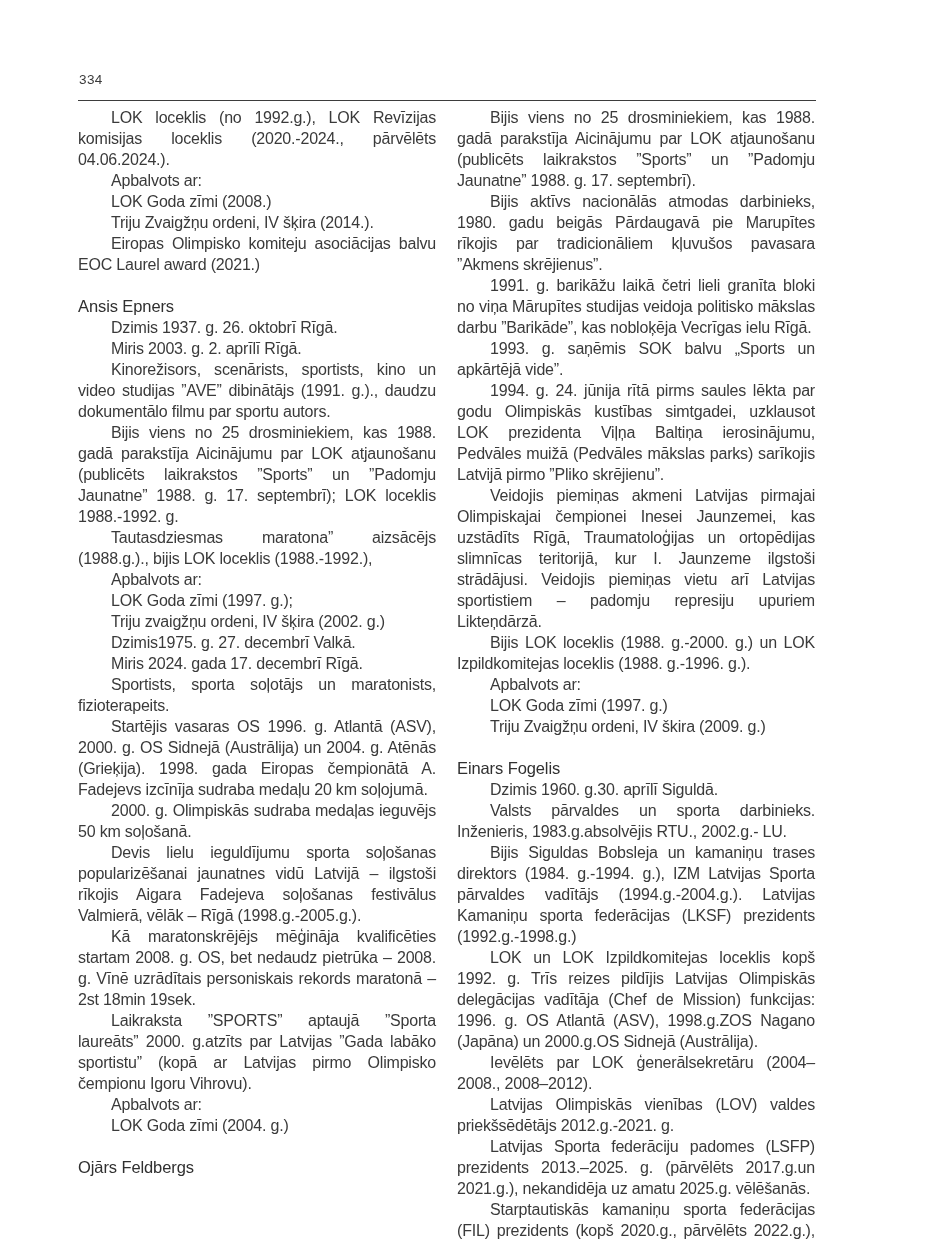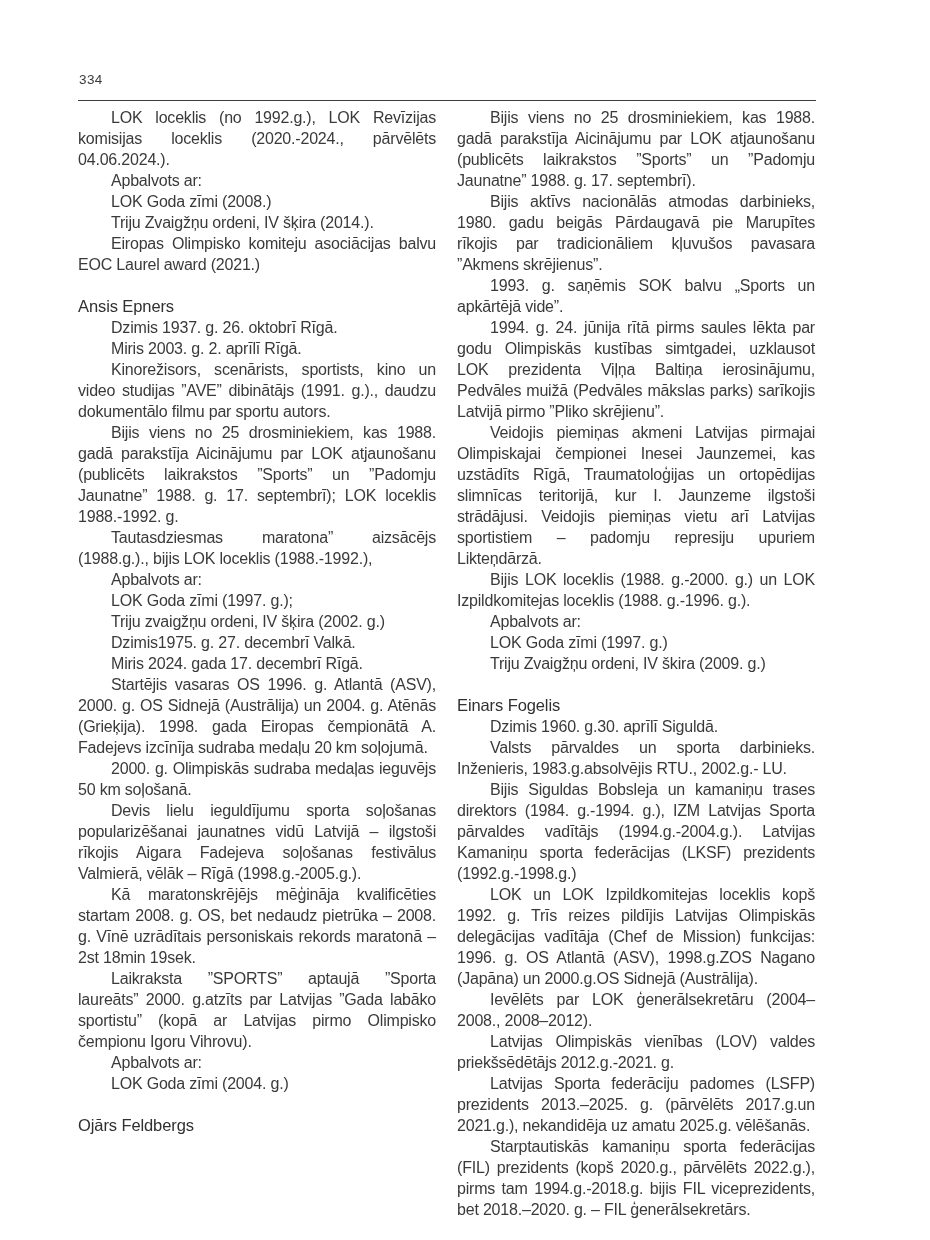--- a/index.html
+++ b/index.html
@@ -76,32 +76,34 @@
         <p>Dzimis 1937. g. 26. oktobrī Rīgā.</p>
         <p>Miris 2003. g. 2. aprīlī Rīgā.</p>
         <p>Kinorežisors, scenārists, sportists, kino un video studijas ”AVE” dibinātājs (1991. g.)., daudzu dokumentālo filmu par sportu autors.</p>
         <p>Bijis viens no 25 drosminiekiem, kas 1988. gadā parakstīja Aicinājumu par LOK atjaunošanu (publicēts laikrakstos ”Sports” un ”Padomju Jaunatne” 1988. g. 17. septembrī); LOK loceklis 1988.-1992. g.</p>
         <p>Tautasdziesmas maratona” aizsācējs (1988.g.)., bijis LOK loceklis (1988.-1992.),</p>
         <p>Apbalvots ar:</p>
         <p>LOK Goda zīmi (1997. g.);</p>
         <p>Triju zvaigžņu ordeni, IV šķira (2002. g.)</p>
         <p>Dzimis1975. g. 27. decembrī Valkā.</p>
         <p>Miris 2024. gada 17. decembrī Rīgā.</p>
+        <p>Sportists, sporta soļotājs un maratonists, fizioterapeits.</p>
         <p>Startējis vasaras OS 1996. g. Atlantā (ASV), 2000. g. OS Sidnejā (Austrālija) un 2004. g. Atēnās (Grieķija). 1998. gada Eiropas čempionātā A. Fadejevs izcīnīja sudraba medaļu 20 km soļojumā.</p>
         <p>2000. g. Olimpiskās sudraba medaļas ieguvējs 50 km soļošanā.</p>
         <p>Devis lielu ieguldījumu sporta soļošanas popularizēšanai jaunatnes vidū Latvijā – ilgstoši rīkojis Aigara Fadejeva soļošanas festivālus Valmierā, vēlāk – Rīgā (1998.g.-2005.g.).</p>
         <p>Kā maratonskrējējs mēģināja kvalificēties startam 2008. g. OS, bet nedaudz pietrūka – 2008. g. Vīnē uzrādītais personiskais rekords maratonā – 2st 18min 19sek.</p>
         <p>Laikraksta ”SPORTS” aptaujā ”Sporta laureāts” 2000. g.atzīts par Latvijas ”Gada labāko sportistu” (kopā ar Latvijas pirmo Olimpisko čempionu Igoru Vihrovu).</p>
         <p>Apbalvots ar:</p>
         <p>LOK Goda zīmi (2004. g.)</p>
         <h2>Ojārs Feldbergs</h2>
       </div>
     <div class="col" id="col-right">
         <p>Bijis viens no 25 drosminiekiem, kas 1988. gadā parakstīja Aicinājumu par LOK atjaunošanu (publicēts laikrakstos ”Sports” un ”Padomju Jaunatne” 1988. g. 17. septembrī).</p>
         <p>Bijis aktīvs nacionālās atmodas darbinieks, 1980. gadu beigās Pārdaugavā pie Marupītes rīkojis par tradicionāliem kļuvušos pavasara ”Akmens skrējienus”.</p>
+        <p>1991. g. barikāžu laikā četri lieli granīta bloki no viņa Mārupītes studijas veidoja politisko mākslas darbu ”Barikāde”, kas nobloķēja Vecrīgas ielu Rīgā.</p>
         <p>1993. g. saņēmis SOK balvu „Sports un apkārtējā vide”.</p>
         <p>1994. g. 24. jūnija rītā pirms saules lēkta par godu Olimpiskās kustības simtgadei, uzklausot LOK prezidenta Viļņa Baltiņa ierosinājumu, Pedvāles muižā (Pedvāles mākslas parks) sarīkojis Latvijā pirmo ”Pliko skrējienu”.</p>
         <p>Veidojis piemiņas akmeni Latvijas pirmajai Olimpiskajai čempionei Inesei Jaunzemei, kas uzstādīts Rīgā, Traumatoloģijas un ortopēdijas slimnīcas teritorijā, kur I. Jaunzeme ilgstoši strādājusi. Veidojis piemiņas vietu arī Latvijas sportistiem – padomju represiju upuriem Likteņdārzā.</p>
         <p>Bijis LOK loceklis (1988. g.-2000. g.) un LOK Izpildkomitejas loceklis (1988. g.-1996. g.).</p>
         <p>Apbalvots ar:</p>
         <p>LOK Goda zīmi (1997. g.)</p>
         <p>Triju Zvaigžņu ordeni, IV škira (2009. g.)</p>
         <h2>Einars Fogelis</h2>
         <p>Dzimis 1960. g.30. aprīlī Siguldā.</p>
         <p>Valsts pārvaldes un sporta darbinieks. Inženieris, 1983.g.absolvējis RTU., 2002.g.- LU.</p>

